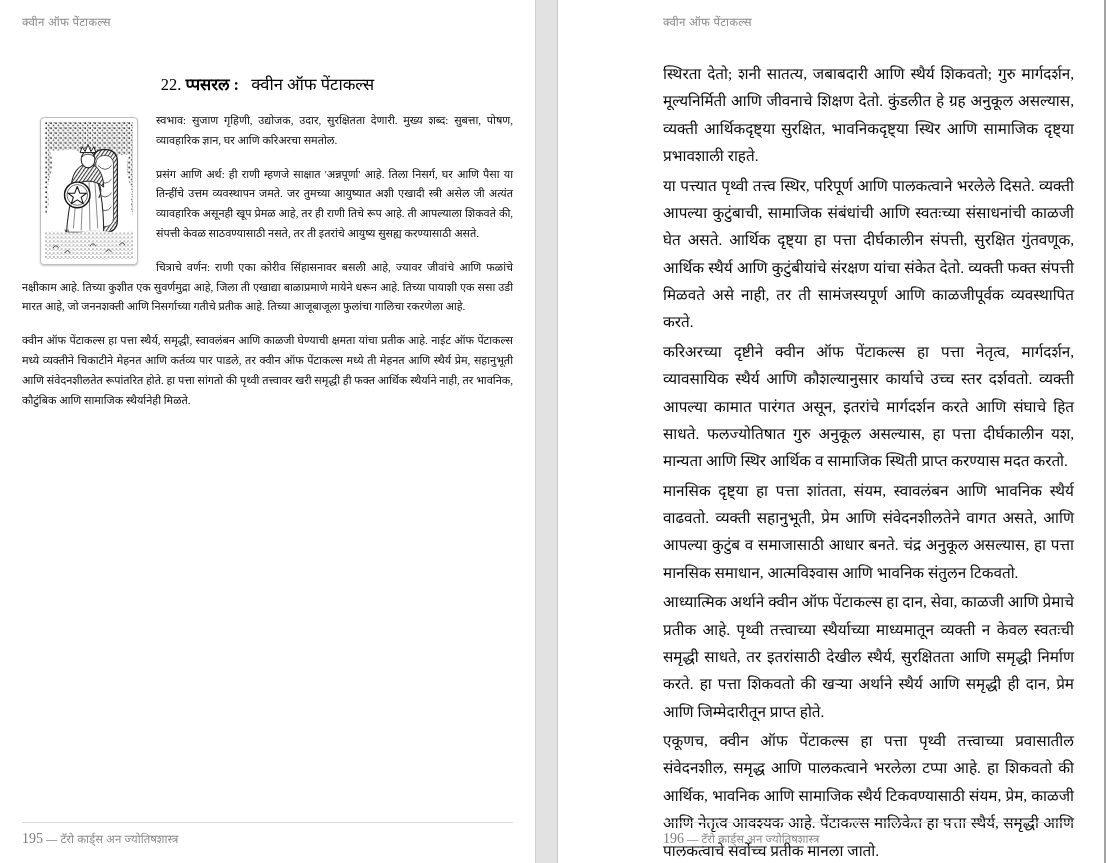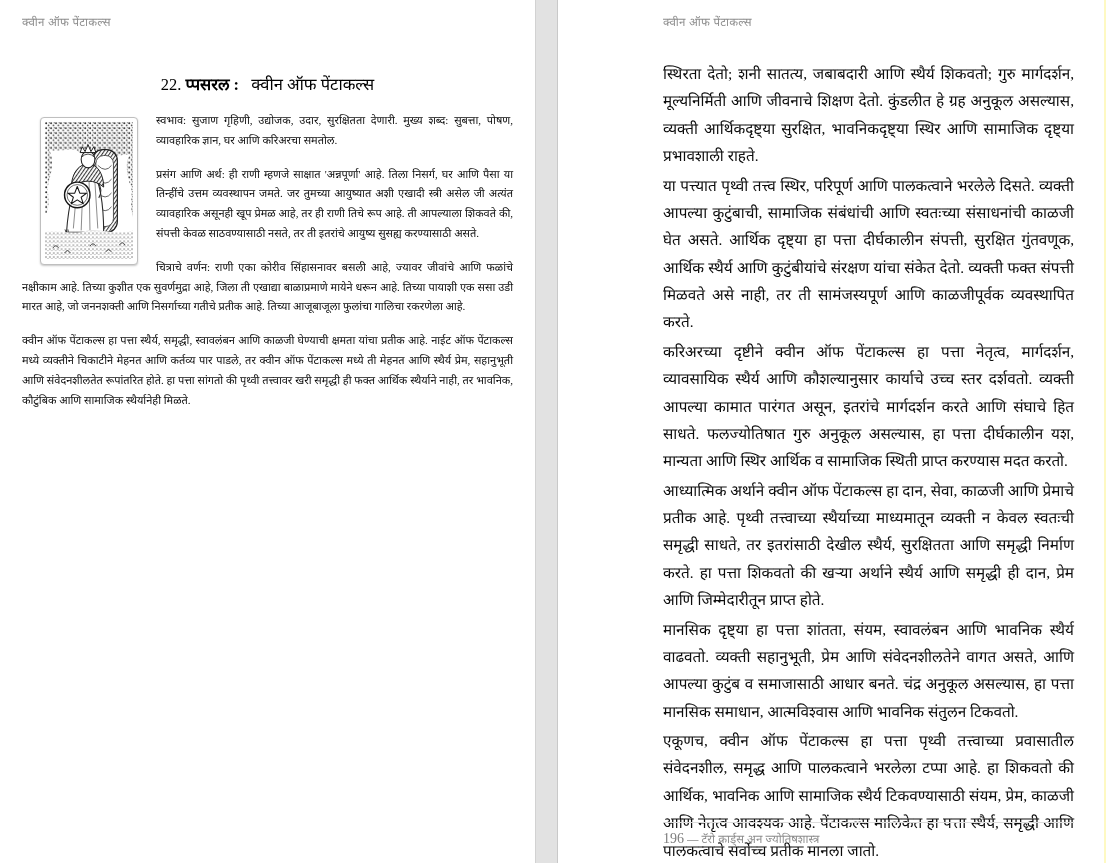--- a/index.html
+++ b/index.html
@@ -11,21 +11,21 @@
   body {
     width: 1106px;
     height: 863px;
     font-family: "Liberation Serif", "DejaVu Serif", serif;
     overflow: hidden;
   }
   .spread {
     display: flex;
     width: 1106px;
     height: 863px;
-    background: #fef9c3;
+    background: #a3a3a3;
   }
   .page {
     background: #ffffff;
     height: 863px;
     box-sizing: border-box;
     position: relative;
     overflow: hidden;
   }
   .page-left {
     width: 535px;
@@ -209,39 +209,45 @@
 
     <p class="body-text">स्वभाव: सुजाण गृहिणी, उद्योजक, उदार, सुरक्षितता देणारी. मुख्य शब्द: सुबत्ता, पोषण, व्यावहारिक ज्ञान, घर आणि करिअरचा समतोल.</p>
 
     <p class="body-text">प्रसंग आणि अर्थ: ही राणी म्हणजे साक्षात 'अन्नपूर्णा' आहे. तिला निसर्ग, घर आणि पैसा या तिन्हींचे उत्तम व्यवस्थापन जमते. जर तुमच्या आयुष्यात अशी एखादी स्त्री असेल जी अत्यंत व्यावहारिक असूनही खूप प्रेमळ आहे, तर ही राणी तिचे रूप आहे. ती आपल्याला शिकवते की, संपत्ती केवळ साठवण्यासाठी नसते, तर ती इतरांचे आयुष्य सुसह्य करण्यासाठी असते.</p>
 
     <p class="body-text">चित्राचे वर्णन: राणी एका कोरीव सिंहासनावर बसली आहे, ज्यावर जीवांचे आणि फळांचे नक्षीकाम आहे. तिच्या कुशीत एक सुवर्णमुद्रा आहे, जिला ती एखाद्या बाळाप्रमाणे मायेने धरून आहे. तिच्या पायाशी एक ससा उडी मारत आहे, जो जननशक्ती आणि निसर्गाच्या गतीचे प्रतीक आहे. तिच्या आजूबाजूला फुलांचा गालिचा रकरणेला आहे.</p>
 
     <p class="body-text">क्वीन ऑफ पेंटाकल्स हा पत्ता स्थैर्य, समृद्धी, स्वावलंबन आणि काळजी घेण्याची क्षमता यांचा प्रतीक आहे. नाईट ऑफ पेंटाकल्स मध्ये व्यक्तीने चिकाटीने मेहनत आणि कर्तव्य पार पाडले, तर क्वीन ऑफ पेंटाकल्स मध्ये ती मेहनत आणि स्थैर्य प्रेम, सहानुभूती आणि संवेदनशीलतेत रूपांतरित होते. हा पत्ता सांगतो की पृथ्वी तत्त्वावर खरी समृद्धी ही फक्त आर्थिक स्थैर्याने नाही, तर भावनिक, कौटुंबिक आणि सामाजिक स्थैर्यानेही मिळते.</p>
 
 
+    <div class="footer">
+      <div class="footer-rule"></div>
+      <div class="footer-text">
+        <span class="folio-num">195</span><span class="folio-dash">—</span><span>टॅरो कार्ड्स अन ज्योतिषशास्त्र</span>
+      </div>
+    </div>
   </div>
 
   <div class="gutter"></div>
 
   <div class="page page-right">
 
     <div class="running-head">क्वीन ऑफ पेंटाकल्स</div>
 
     <div style="height:28px"></div>
 
     <p class="body-text">स्थिरता देतो; शनी सातत्य, जबाबदारी आणि स्थैर्य शिकवतो; गुरु मार्गदर्शन, मूल्यनिर्मिती आणि जीवनाचे शिक्षण देतो. कुंडलीत हे ग्रह अनुकूल असल्यास, व्यक्ती आर्थिकदृष्ट्या सुरक्षित, भावनिकदृष्ट्या स्थिर आणि सामाजिक दृष्ट्या प्रभावशाली राहते.</p>
 
     <p class="body-text">या पत्त्यात पृथ्वी तत्त्व स्थिर, परिपूर्ण आणि पालकत्वाने भरलेले दिसते. व्यक्ती आपल्या कुटुंबाची, सामाजिक संबंधांची आणि स्वतःच्या संसाधनांची काळजी घेत असते. आर्थिक दृष्ट्या हा पत्ता दीर्घकालीन संपत्ती, सुरक्षित गुंतवणूक, आर्थिक स्थैर्य आणि कुटुंबीयांचे संरक्षण यांचा संकेत देतो. व्यक्ती फक्त संपत्ती मिळवते असे नाही, तर ती सामंजस्यपूर्ण आणि काळजीपूर्वक व्यवस्थापित करते.</p>
 
     <p class="body-text">करिअरच्या दृष्टीने क्वीन ऑफ पेंटाकल्स हा पत्ता नेतृत्व, मार्गदर्शन, व्यावसायिक स्थैर्य आणि कौशल्यानुसार कार्याचे उच्च स्तर दर्शवतो. व्यक्ती आपल्या कामात पारंगत असून, इतरांचे मार्गदर्शन करते आणि संघाचे हित साधते. फलज्योतिषात गुरु अनुकूल असल्यास, हा पत्ता दीर्घकालीन यश, मान्यता आणि स्थिर आर्थिक व सामाजिक स्थिती प्राप्त करण्यास मदत करतो.</p>
 
+    <p class="body-text">मानसिक दृष्ट्या हा पत्ता शांतता, संयम, स्वावलंबन आणि भावनिक स्थैर्य वाढवतो. व्यक्ती सहानुभूती, प्रेम आणि संवेदनशीलतेने वागत असते, आणि आपल्या कुटुंब व समाजासाठी आधार बनते. चंद्र अनुकूल असल्यास, हा पत्ता मानसिक समाधान, आत्मविश्वास आणि भावनिक संतुलन टिकवतो.</p>
+
     <p class="body-text">आध्यात्मिक अर्थाने क्वीन ऑफ पेंटाकल्स हा दान, सेवा, काळजी आणि प्रेमाचे प्रतीक आहे. पृथ्वी तत्त्वाच्या स्थैर्याच्या माध्यमातून व्यक्ती न केवल स्वतःची समृद्धी साधते, तर इतरांसाठी देखील स्थैर्य, सुरक्षितता आणि समृद्धी निर्माण करते. हा पत्ता शिकवतो की खऱ्या अर्थाने स्थैर्य आणि समृद्धी ही दान, प्रेम आणि जिम्मेदारीतून प्राप्त होते.</p>
-
-    <p class="body-text">मानसिक दृष्ट्या हा पत्ता शांतता, संयम, स्वावलंबन आणि भावनिक स्थैर्य वाढवतो. व्यक्ती सहानुभूती, प्रेम आणि संवेदनशीलतेने वागत असते, आणि आपल्या कुटुंब व समाजासाठी आधार बनते. चंद्र अनुकूल असल्यास, हा पत्ता मानसिक समाधान, आत्मविश्वास आणि भावनिक संतुलन टिकवतो.</p>
 
     <p class="body-text">एकूणच, क्वीन ऑफ पेंटाकल्स हा पत्ता पृथ्वी तत्त्वाच्या प्रवासातील संवेदनशील, समृद्ध आणि पालकत्वाने भरलेला टप्पा आहे. हा शिकवतो की आर्थिक, भावनिक आणि सामाजिक स्थैर्य टिकवण्यासाठी संयम, प्रेम, काळजी आणि नेतृत्व आवश्यक आहे. पेंटाकल्स मालिकेत हा पत्ता स्थैर्य, समृद्धी आणि पालकत्वाचे सर्वोच्च प्रतीक मानला जातो.</p>
 
     <div class="footer">
       <div class="footer-rule"></div>
       <div class="footer-text">
         <span class="folio-num">196</span><span class="folio-dash">—</span><span>टॅरो कार्ड्स अन ज्योतिषशास्त्र</span>
       </div>
     </div>
   </div>

